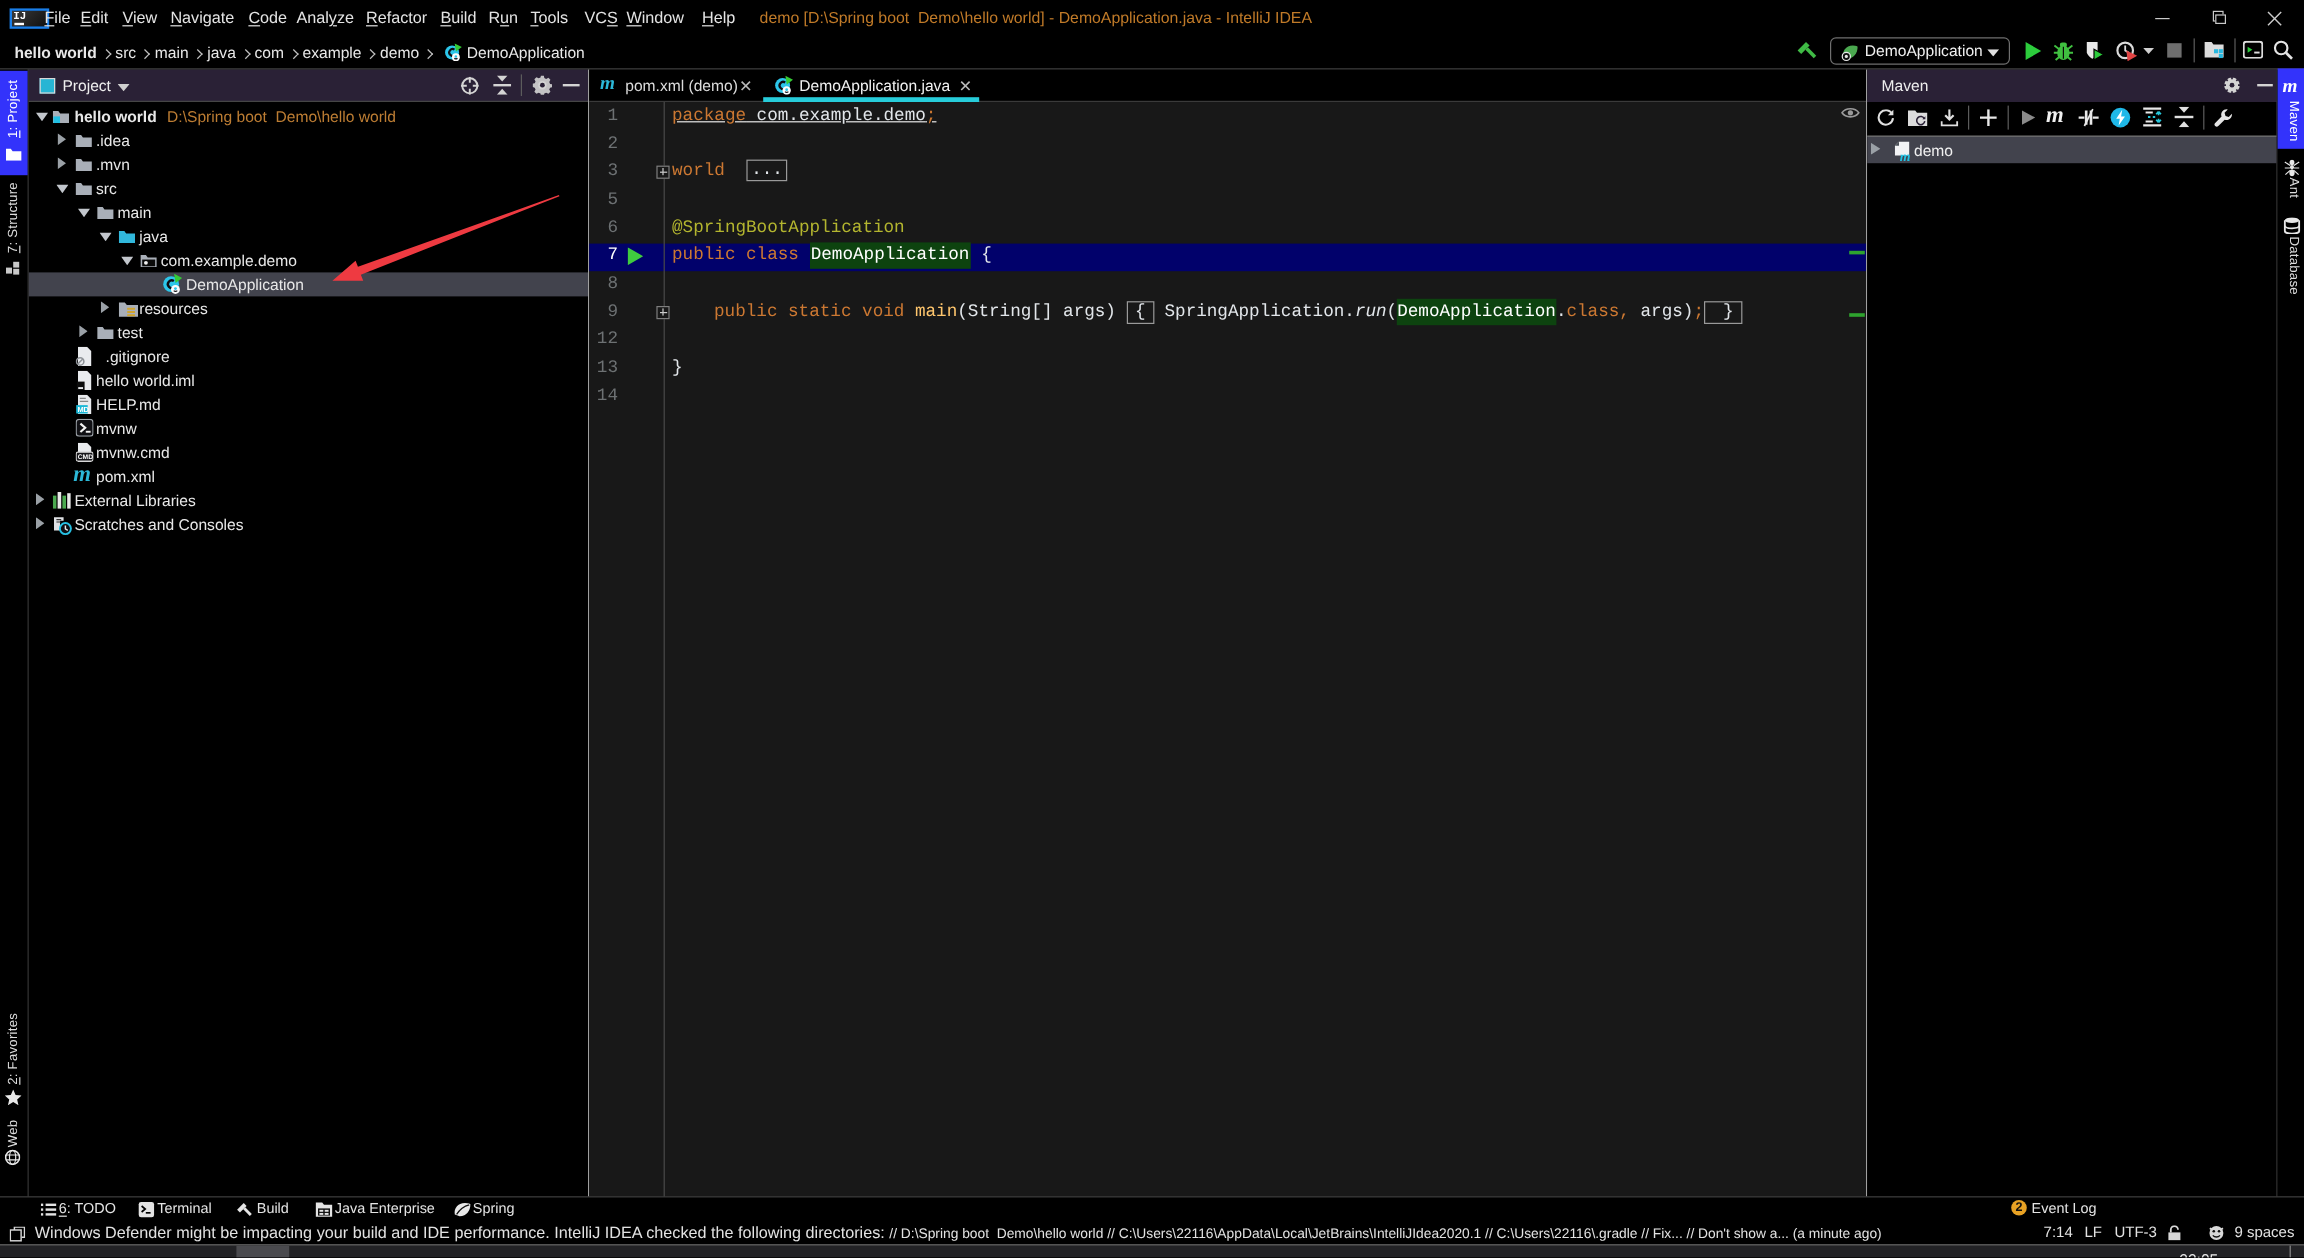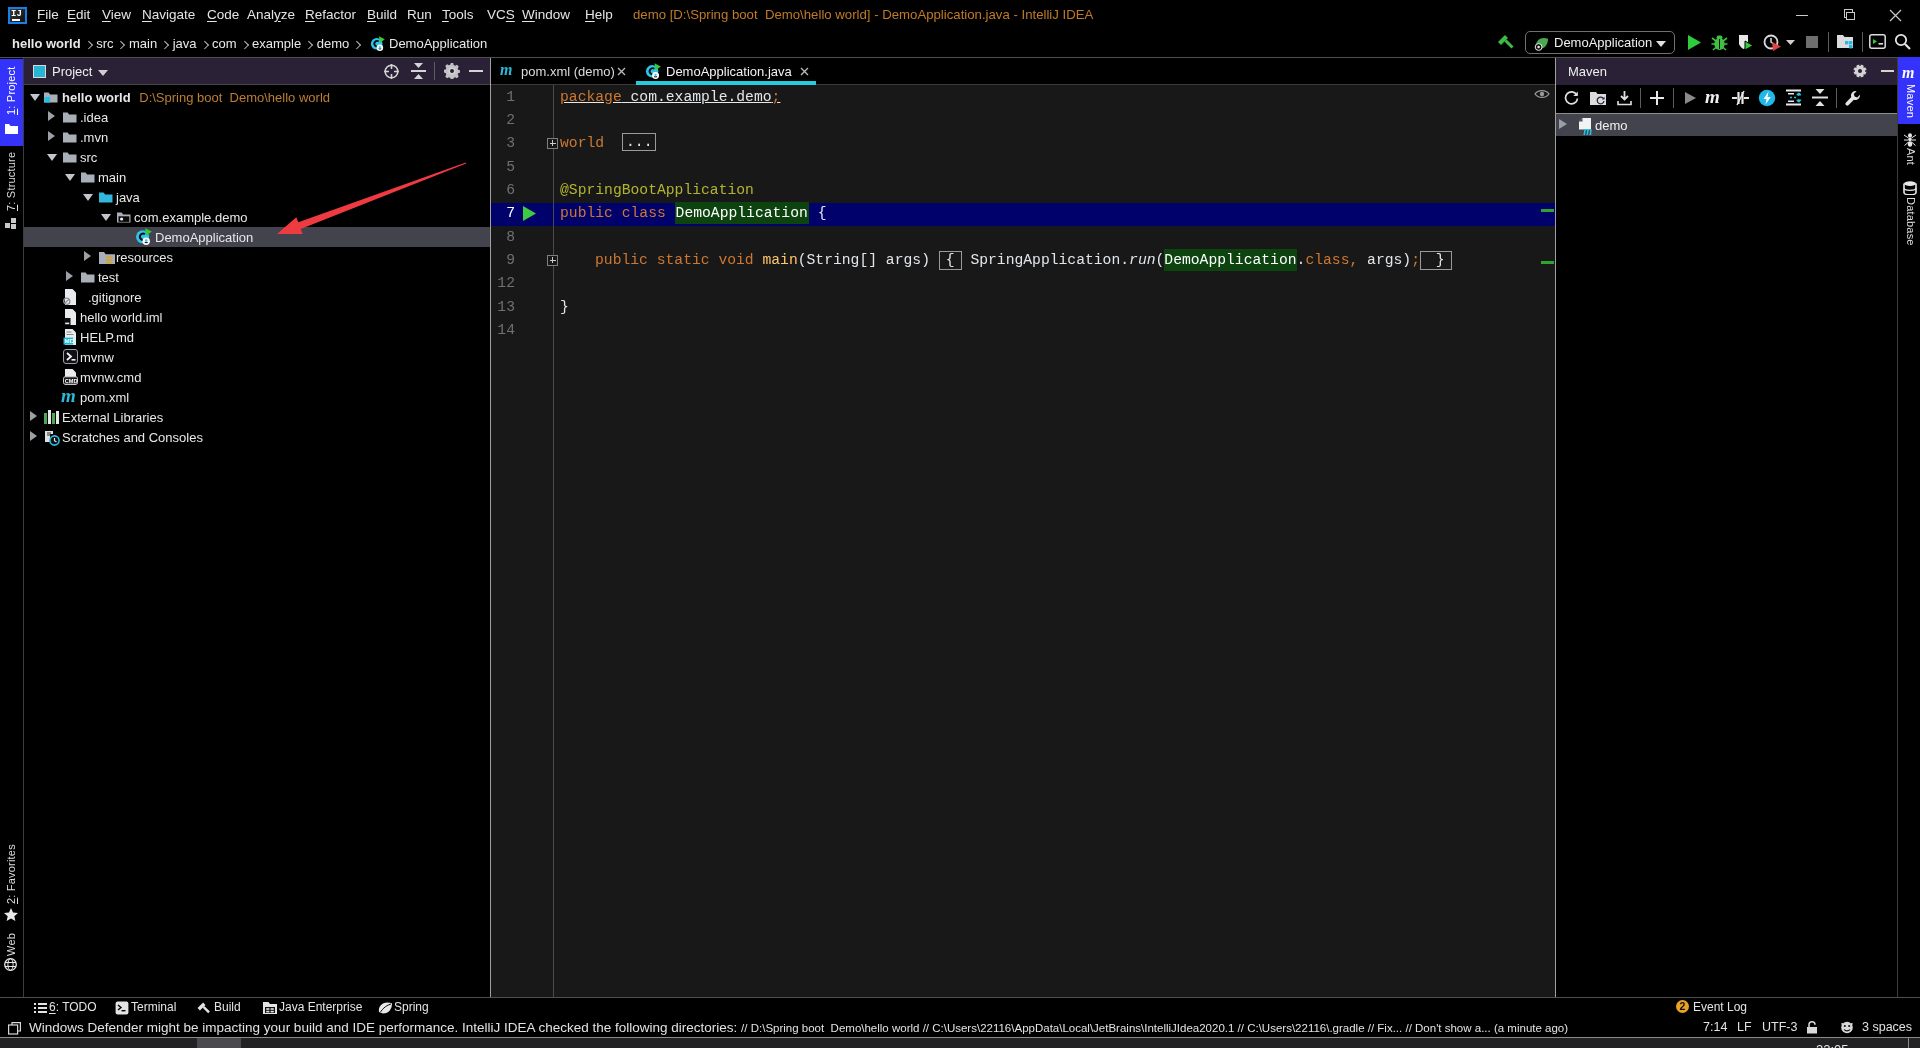--- a/index.html
+++ b/index.html
@@ -13,21 +13,21 @@
   .pl { color:#e2e6ea; }
   .ann { color:#b3b52f; }
   .fn { color:#ffc66d; }
   svg { display:block; }
 </style>
 </head>
 <body>
 
 <div class="abs" style="left:0;top:0;width:1920px;height:30px;background:#000;">
 
-  <div class="abs" style="left:8px;top:7px;width:19px;height:17px;border:2px solid #1a7ee8;background:linear-gradient(135deg,#3a3a3a,#101010);">
+  <div class="abs" style="left:8px;top:7px;width:33px;height:17px;border:2px solid #1a7ee8;background:linear-gradient(135deg,#3a3a3a,#101010);">
     <div class="abs" style="left:1px;top:0px;font-size:9px;font-weight:bold;color:#fff;font-family:'Liberation Mono',monospace;">IJ</div>
     <div class="abs" style="left:2px;top:10px;width:8px;height:1.5px;background:#fff;"></div>
   </div>
   <div style="font-size:13.5px;color:#e4e4e4;">
     <span class="abs" style="left:37px;top:7px;"><u>F</u>ile</span>
     <span class="abs" style="left:67px;top:7px;"><u>E</u>dit</span>
     <span class="abs" style="left:102px;top:7px;"><u>V</u>iew</span>
     <span class="abs" style="left:142px;top:7px;"><u>N</u>avigate</span>
     <span class="abs" style="left:207px;top:7px;"><u>C</u>ode</span>
     <span class="abs" style="left:247px;top:7px;">Anal<u>y</u>ze</span>
@@ -536,20 +536,20 @@
       <rect x="1" y="6" width="10" height="6.5" fill="#d8d8d8"></rect>
       <path d="M3,6 V3.8 a3,3 0 0 1 6,0" fill="none" stroke="#d8d8d8" stroke-width="1.5"></path>
     </svg>
   <svg class="abs" style="left:1840px;top:2px;" width="14" height="13">
       <circle cx="7" cy="6.5" r="5.8" fill="#d8d8d8"></circle>
       <circle cx="4.8" cy="5" r="1.1" fill="#111"></circle>
       <circle cx="9.2" cy="5" r="1.1" fill="#111"></circle>
       <path d="M4,8.5 c1.5,1.8 4.5,1.8 6,0" stroke="#111" stroke-width="1.1" fill="none"></path>
       <path d="M1.5,2.5 L4,4 M12.5,2.5 L10,4" stroke="#d8d8d8" stroke-width="1.5"></path>
     </svg>
-  <div class="abs" style="left:1862px;top:1px;;font-size:12.5px">3 spaces</div>
+  <div class="abs" style="left:1862px;top:1px;;font-size:12.5px">9 spaces</div>
 </div>
 <div class="abs" style="left:0;top:1037px;width:1920px;height:1px;background:#8a8a8a;"></div>
 <div class="abs" style="left:0;top:1038px;width:1920px;height:10px;background:#222225;">
   <div class="abs" style="left:197px;top:0;width:44px;height:10px;background:#4a4a4e;"></div>
   <div class="abs" style="left:1816px;top:4px;font-size:13px;color:#e8e8e8;">22:05</div>
   <div class="abs" style="left:1908px;top:0;width:1px;height:10px;background:#8a8a8a;"></div>
 </div>
 
 </body></html>

